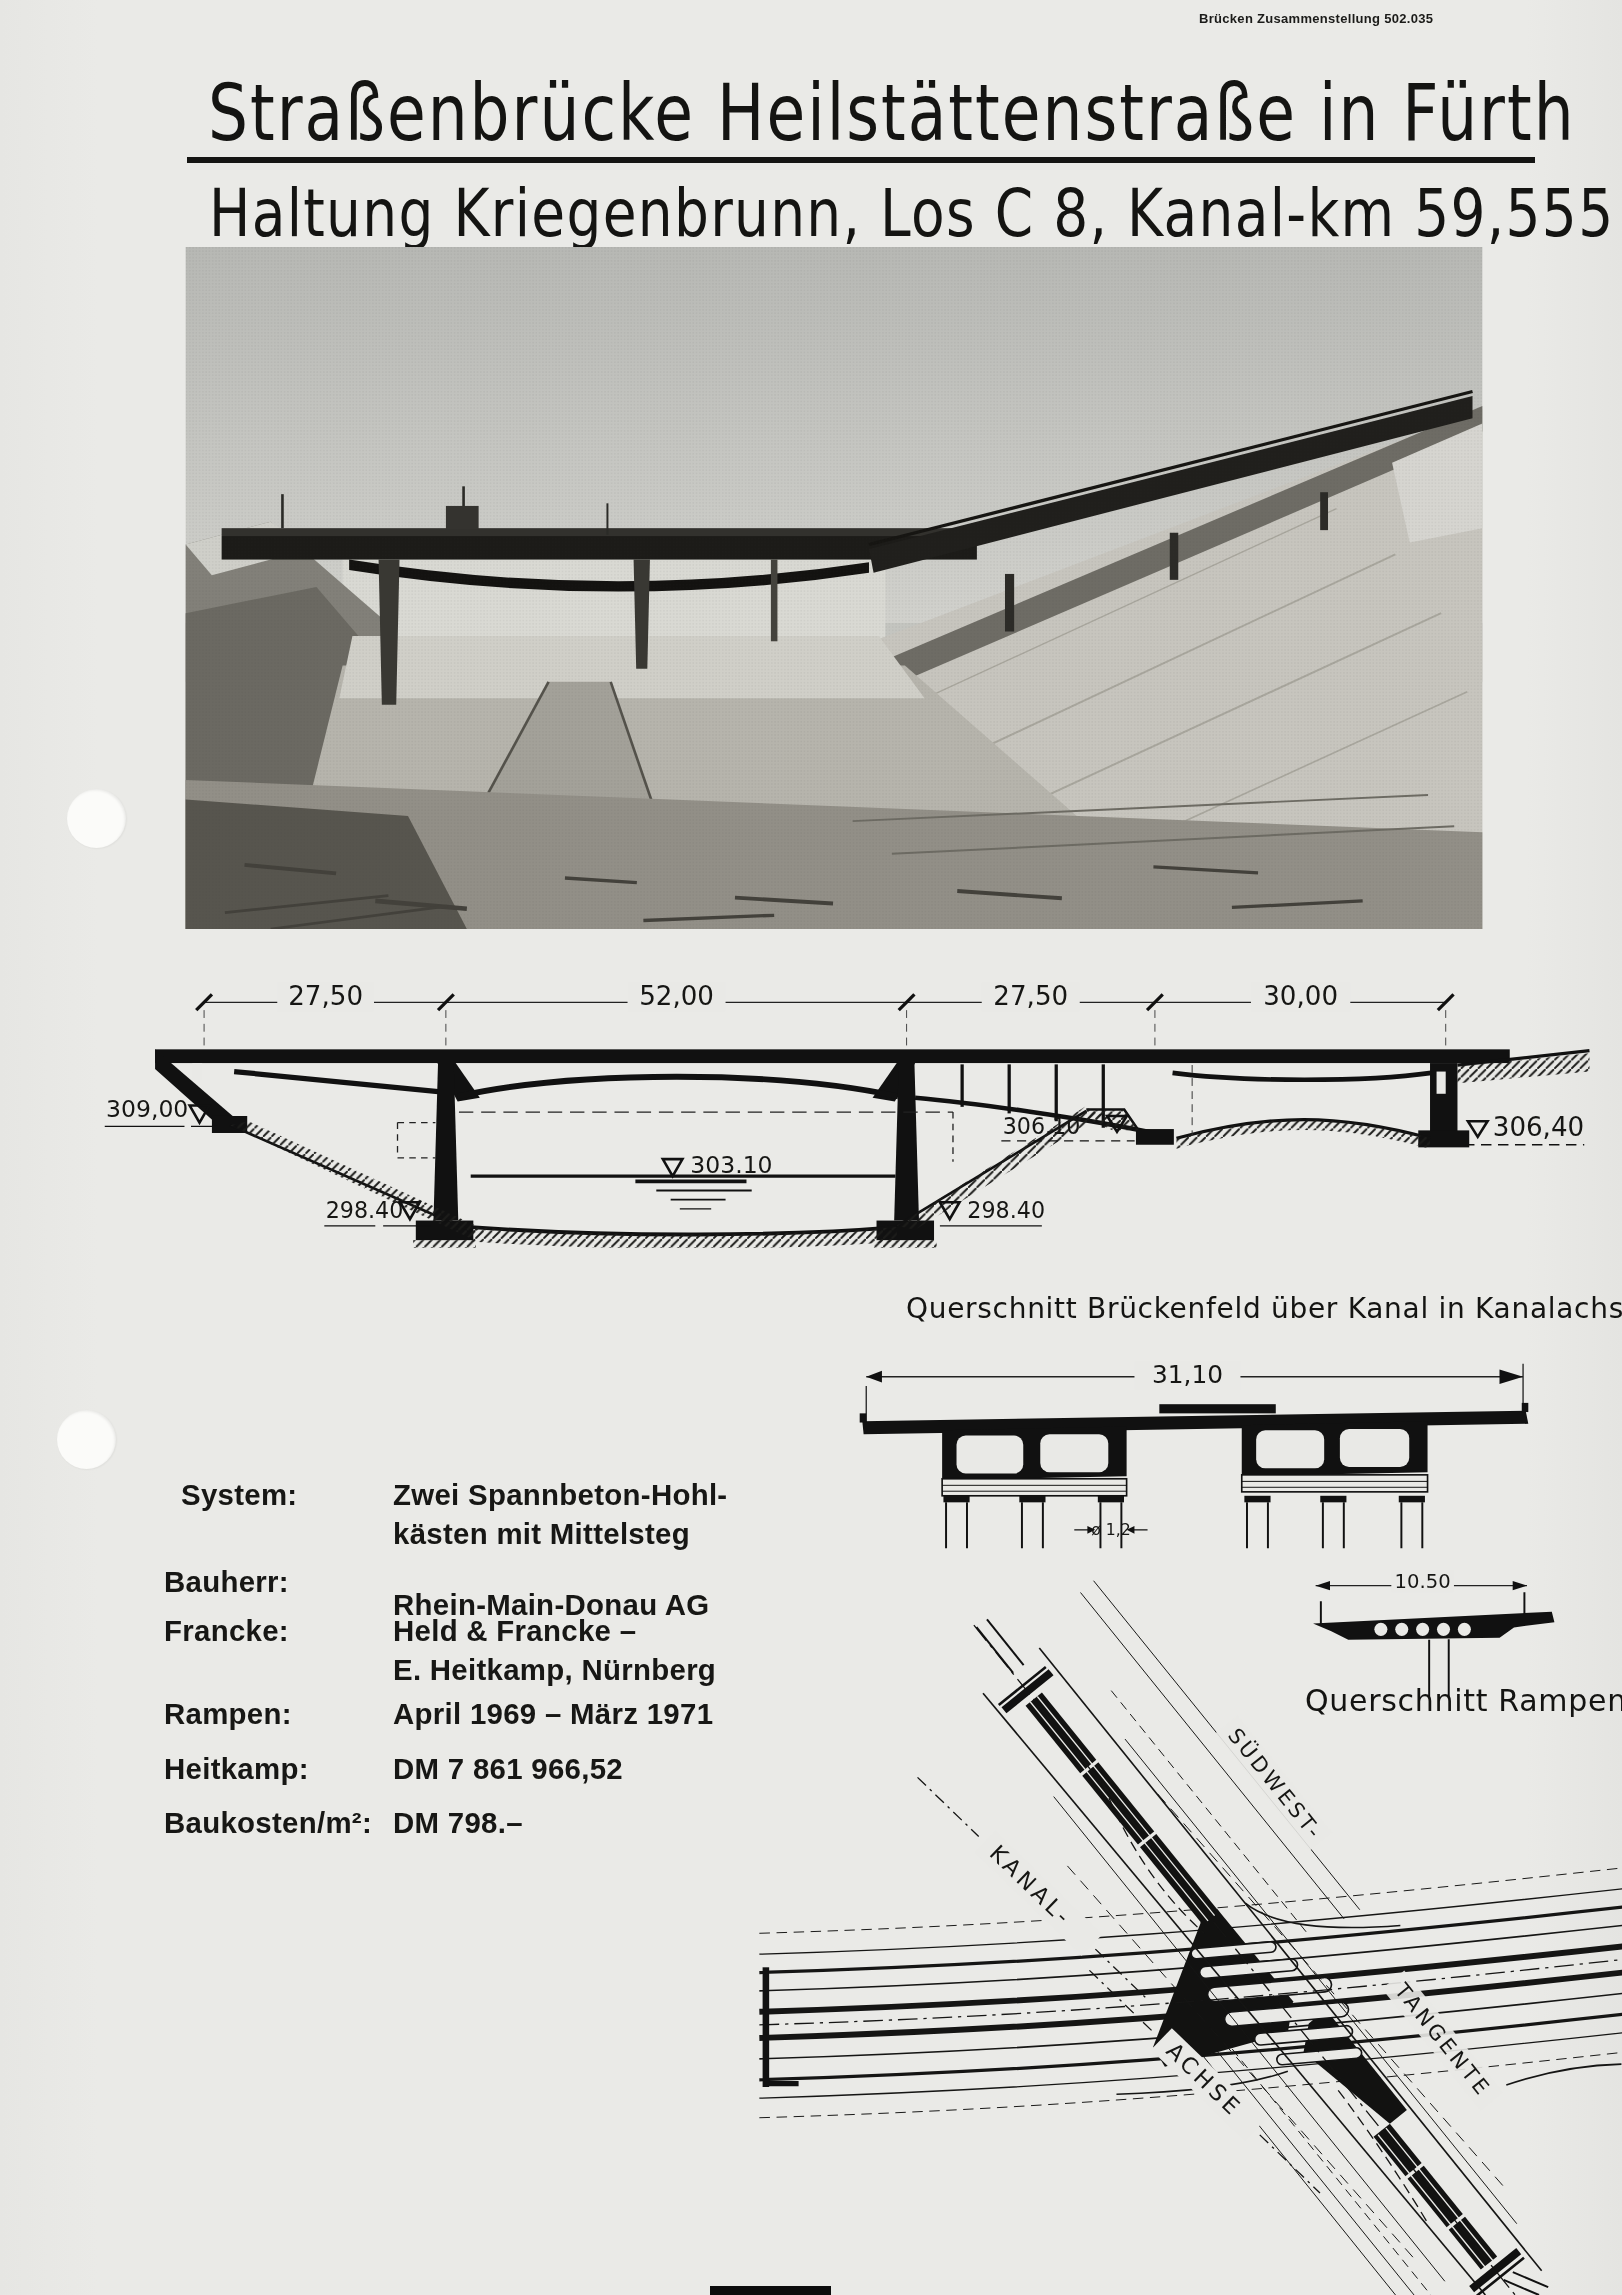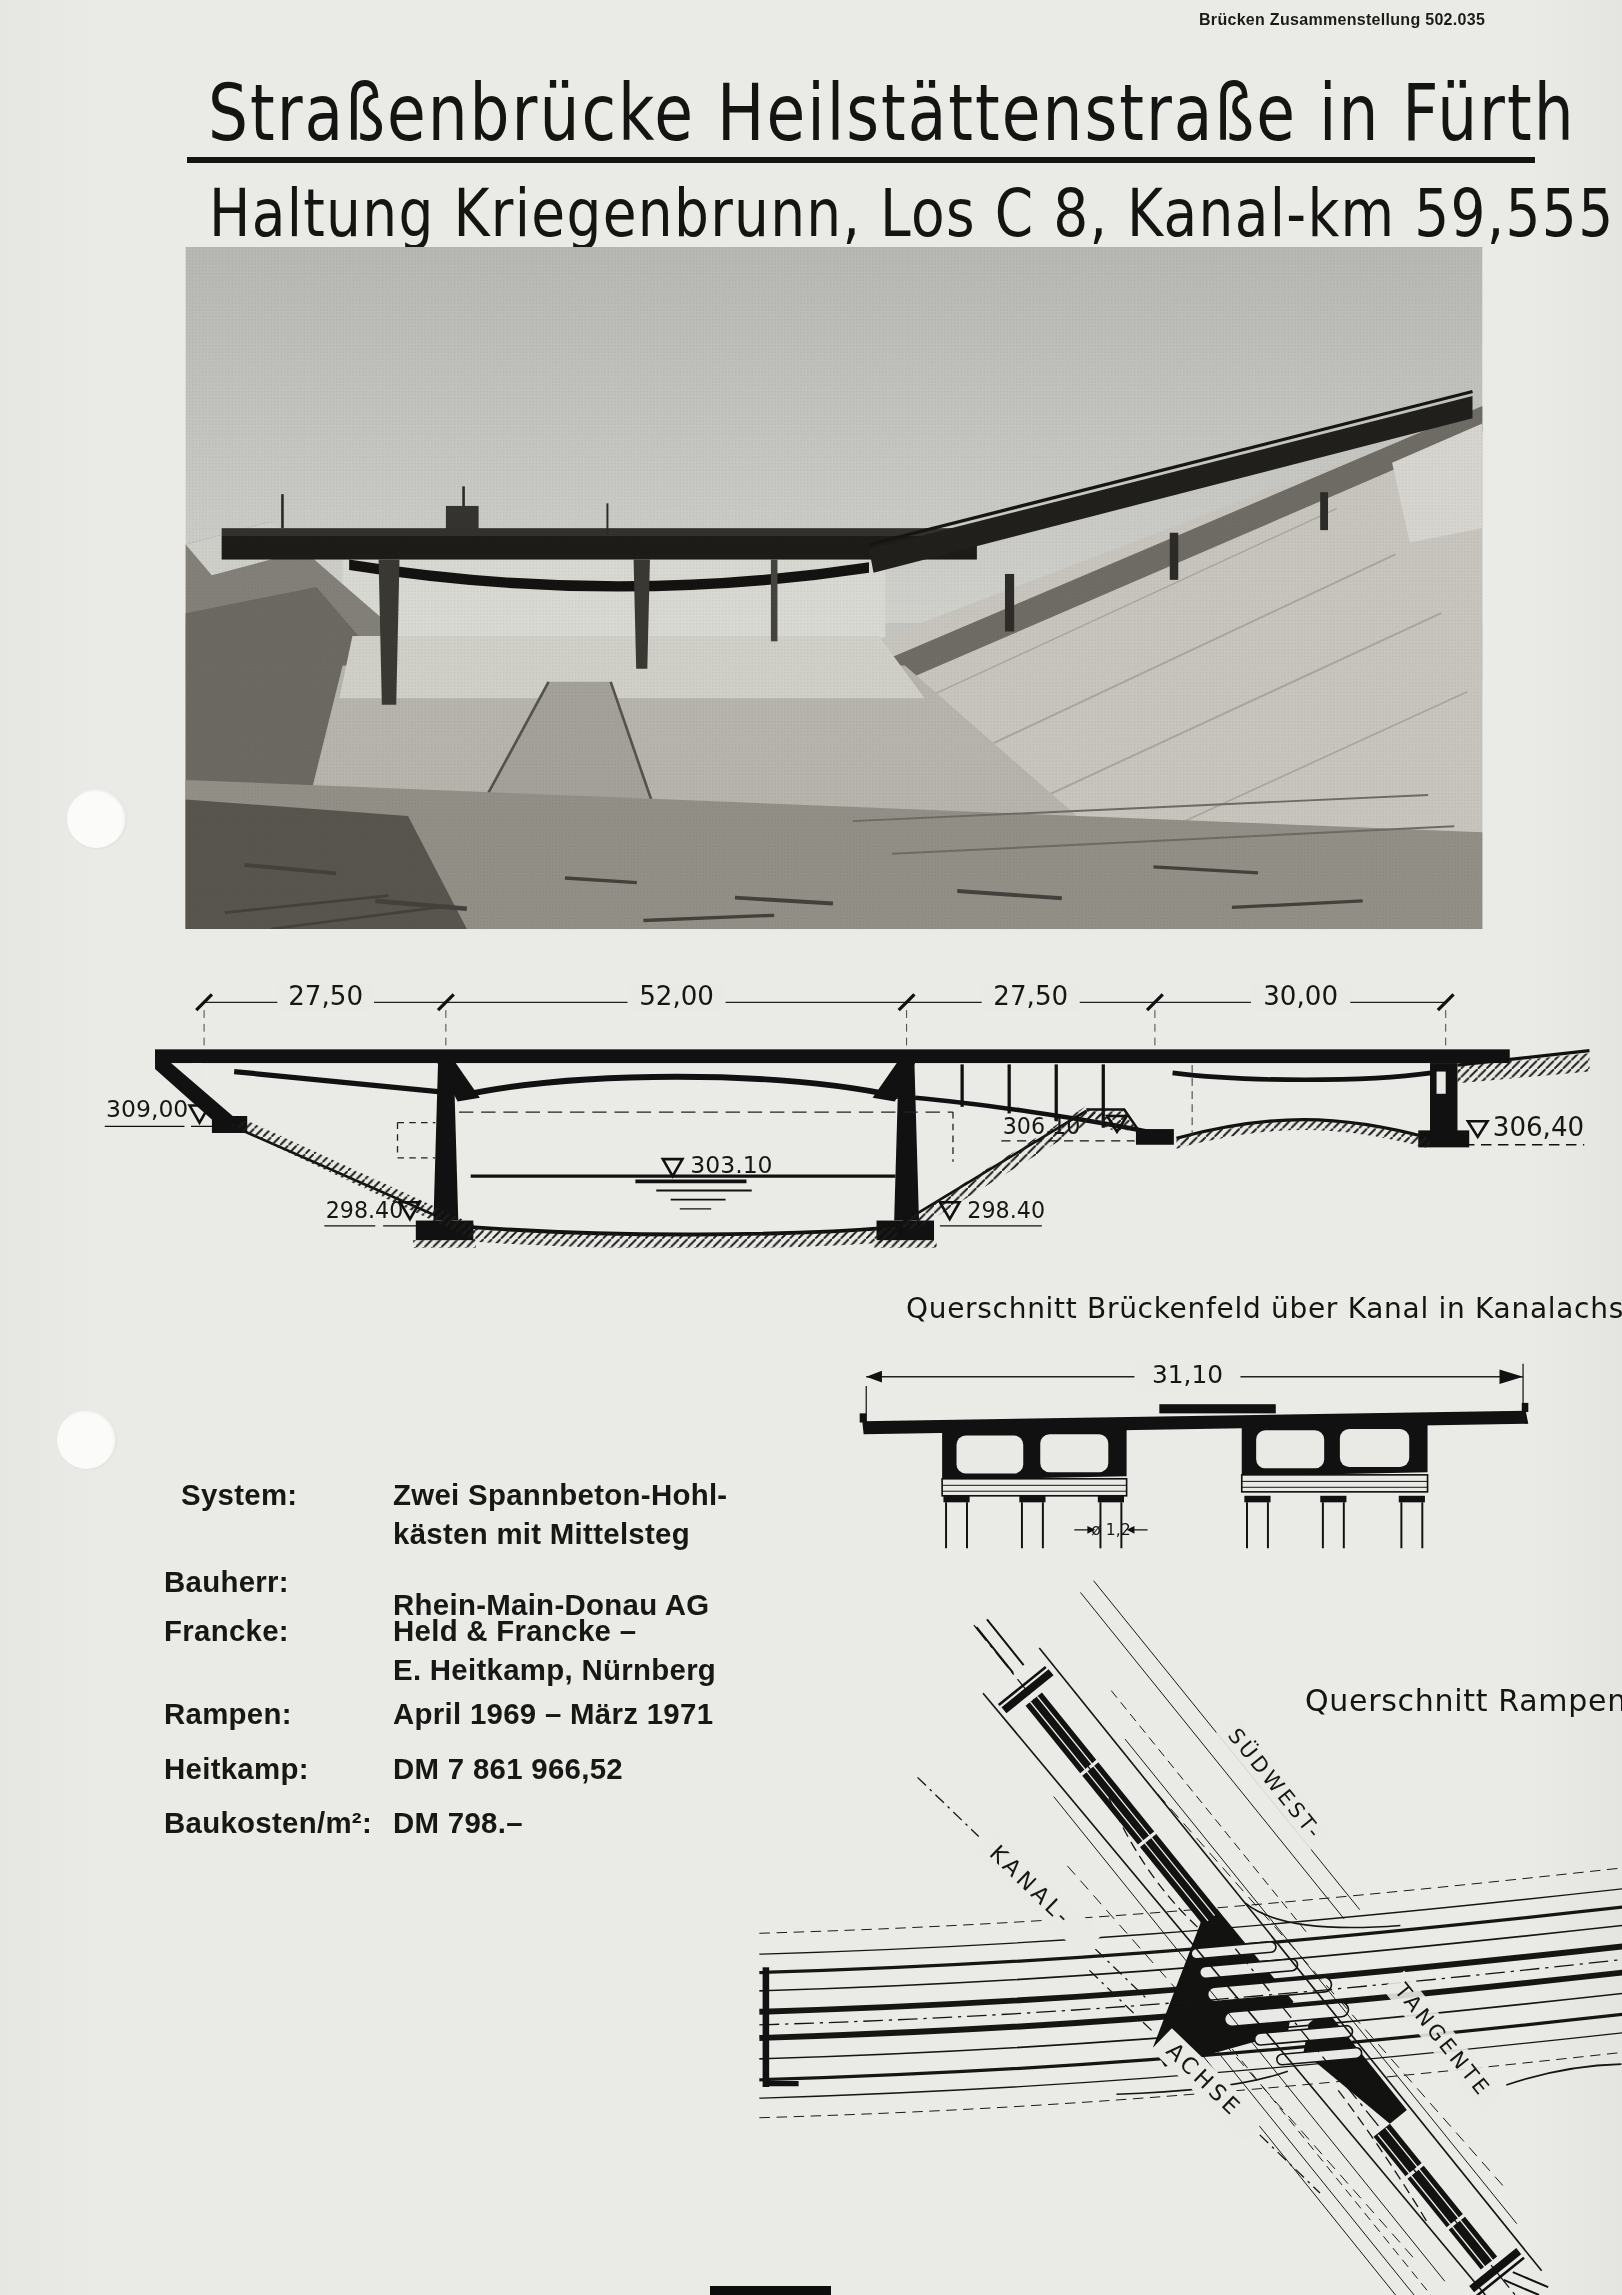--- a/index.html
+++ b/index.html
@@ -3,21 +3,21 @@
 <meta charset="utf-8">
 <style>
   html,body{margin:0;padding:0;background:#d8d8d6;}
   .page{
     position:relative;width:1623px;height:2295px;overflow:hidden;
     background:linear-gradient(90deg,#e6e6e3 0%,#eaeae7 6%,#eaeae7 94%,#e4e4e1 100%);
     font-family:"Liberation Sans",sans-serif;color:#161614;
   }
   .abs{position:absolute;}
   .hand{font-family:"DejaVu Sans",sans-serif;color:#141412;}
-  .doc-ref{font-size:16px;font-weight:700;letter-spacing:0.3px;color:#1b1b19;}
+  .doc-ref{font-size:13px;font-weight:700;letter-spacing:0.3px;color:#1b1b19;}
   .title-main{font-size:63px;font-weight:400;letter-spacing:2px;transform:scaleY(1.24);transform-origin:top left;white-space:nowrap;}
   .title-sub{font-size:55px;font-weight:400;letter-spacing:1.3px;transform:scaleY(1.2);transform-origin:top left;white-space:nowrap;}
   .rule{background:#151513;}
   .caption{font-size:28px;font-weight:400;letter-spacing:0.7px;white-space:nowrap;}
   .caption-sm{font-size:30px;font-weight:400;letter-spacing:0.7px;white-space:nowrap;}
   .fact-label,.fact-line{font-size:29.4px;font-weight:700;letter-spacing:0.3px;white-space:nowrap;color:#171715;}
   .hole{border-radius:50%;background:#fbfbf9;box-shadow:inset -1.3px 1.3px 2.6px rgba(0,0,0,0.07),0.7px 0.7px 2px rgba(0,0,0,0.05);}
   svg text{font-family:"DejaVu Sans",sans-serif;fill:#161614;}
 </style>
 </head>
@@ -371,20 +371,39 @@
         <rect x="-14" y="-32" width="230" height="44" fill="#e9e9e6" opacity="0.9"></rect>
         <text x="0" y="0" font-size="32" style="letter-spacing:5px">SÜDWEST-</text>
       </g>
       <g transform="translate(990,648) rotate(51)">
         <rect x="-14" y="-32" width="240" height="44" fill="#e9e9e6" opacity="0.9"></rect>
         <text x="0" y="0" font-size="32" style="letter-spacing:5px">TANGENTE</text>
       </g>
     </svg>
   </div>
 
+  <div class="abs" style="left:1263px;top:1570px;width:301px;height:137px;">
+    <svg viewBox="0 0 460 210" width="301" height="137">
+      <path d="M80,24 H404" stroke="#222" stroke-width="2"></path>
+      <polygon points="80,24 102,17 102,31" fill="#111"></polygon>
+      <polygon points="404,24 382,17 382,31" fill="#111"></polygon>
+      <rect x="196" y="0" width="96" height="34" fill="#e9e9e6"></rect>
+      <text x="244" y="28" font-size="30" text-anchor="middle">10.50</text>
+      <path d="M88,48 V86 M400,34 V70" stroke="#111" stroke-width="3"></path>
+      <path d="M76,82 L442,64 L446,80 L384,88 L362,104 L130,107 L104,94 Z" fill="#111"></path>
+      <g fill="#e9e9e6">
+        <circle cx="180" cy="91" r="10"></circle>
+          <circle cx="212" cy="91" r="10"></circle>
+          <circle cx="244" cy="91" r="10"></circle>
+        <circle cx="276" cy="91" r="10"></circle>
+          <circle cx="308" cy="91" r="10"></circle>
+      </g>
+      <path d="M254,107 V196 M284,106 V196" stroke="#111" stroke-width="3"></path>
+    </svg>
+  </div>
   <div class="abs hand caption-sm" style="left:1305px;top:1683px;">Querschnitt Rampen</div>
 
   <div class="abs hole" style="left:67px;top:789px;width:59px;height:59px;"></div>
   <div class="abs hole" style="left:57px;top:1410px;width:59px;height:59px;"></div>
 
   <div class="abs" style="left:710px;top:2286px;width:121px;height:9.2px;background:#0d0d0d;"></div>
 
 </div>
 
 

